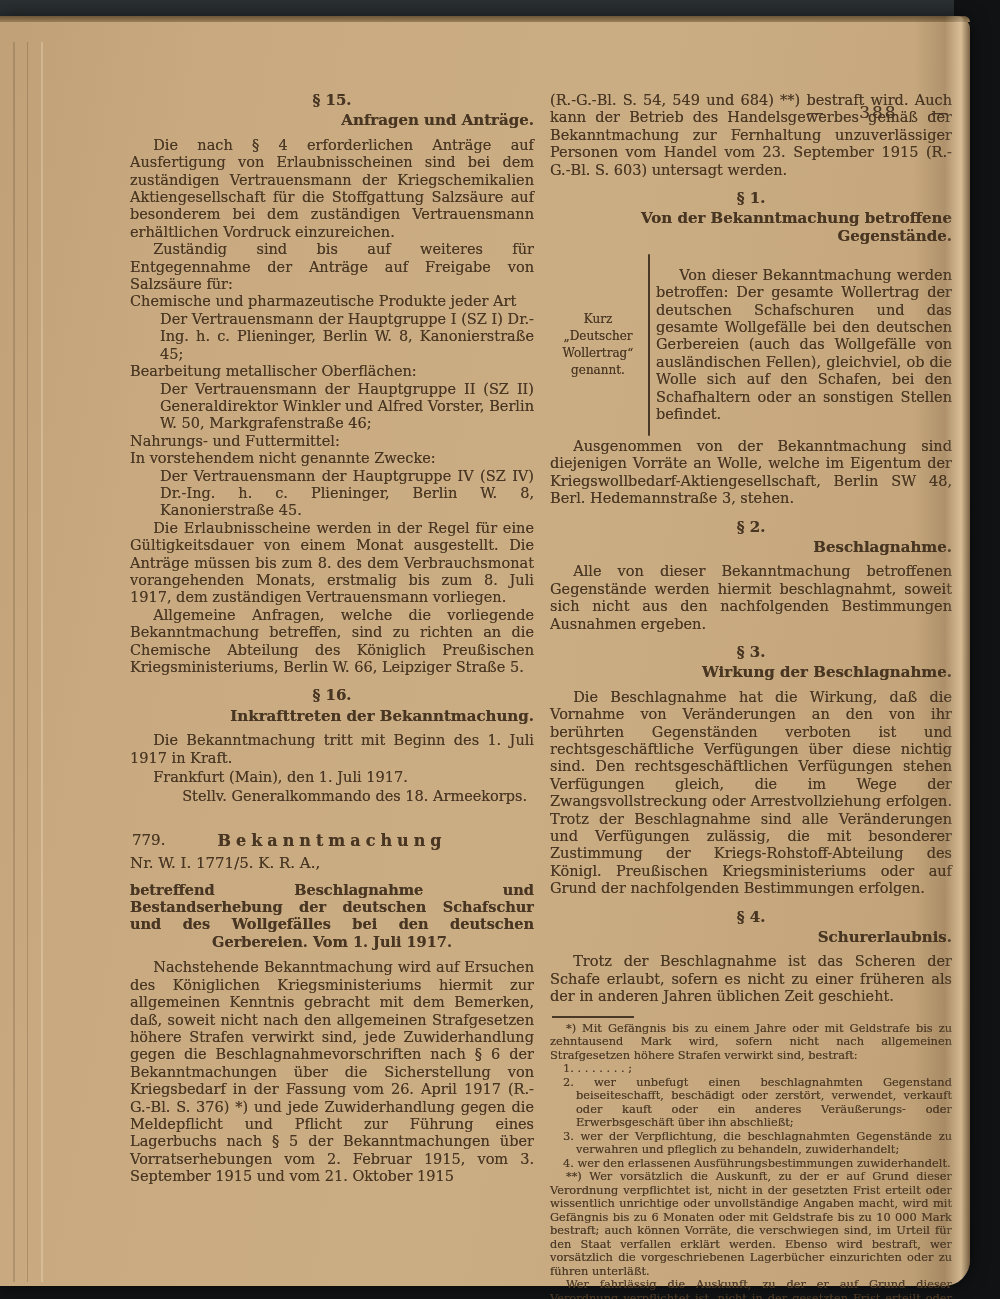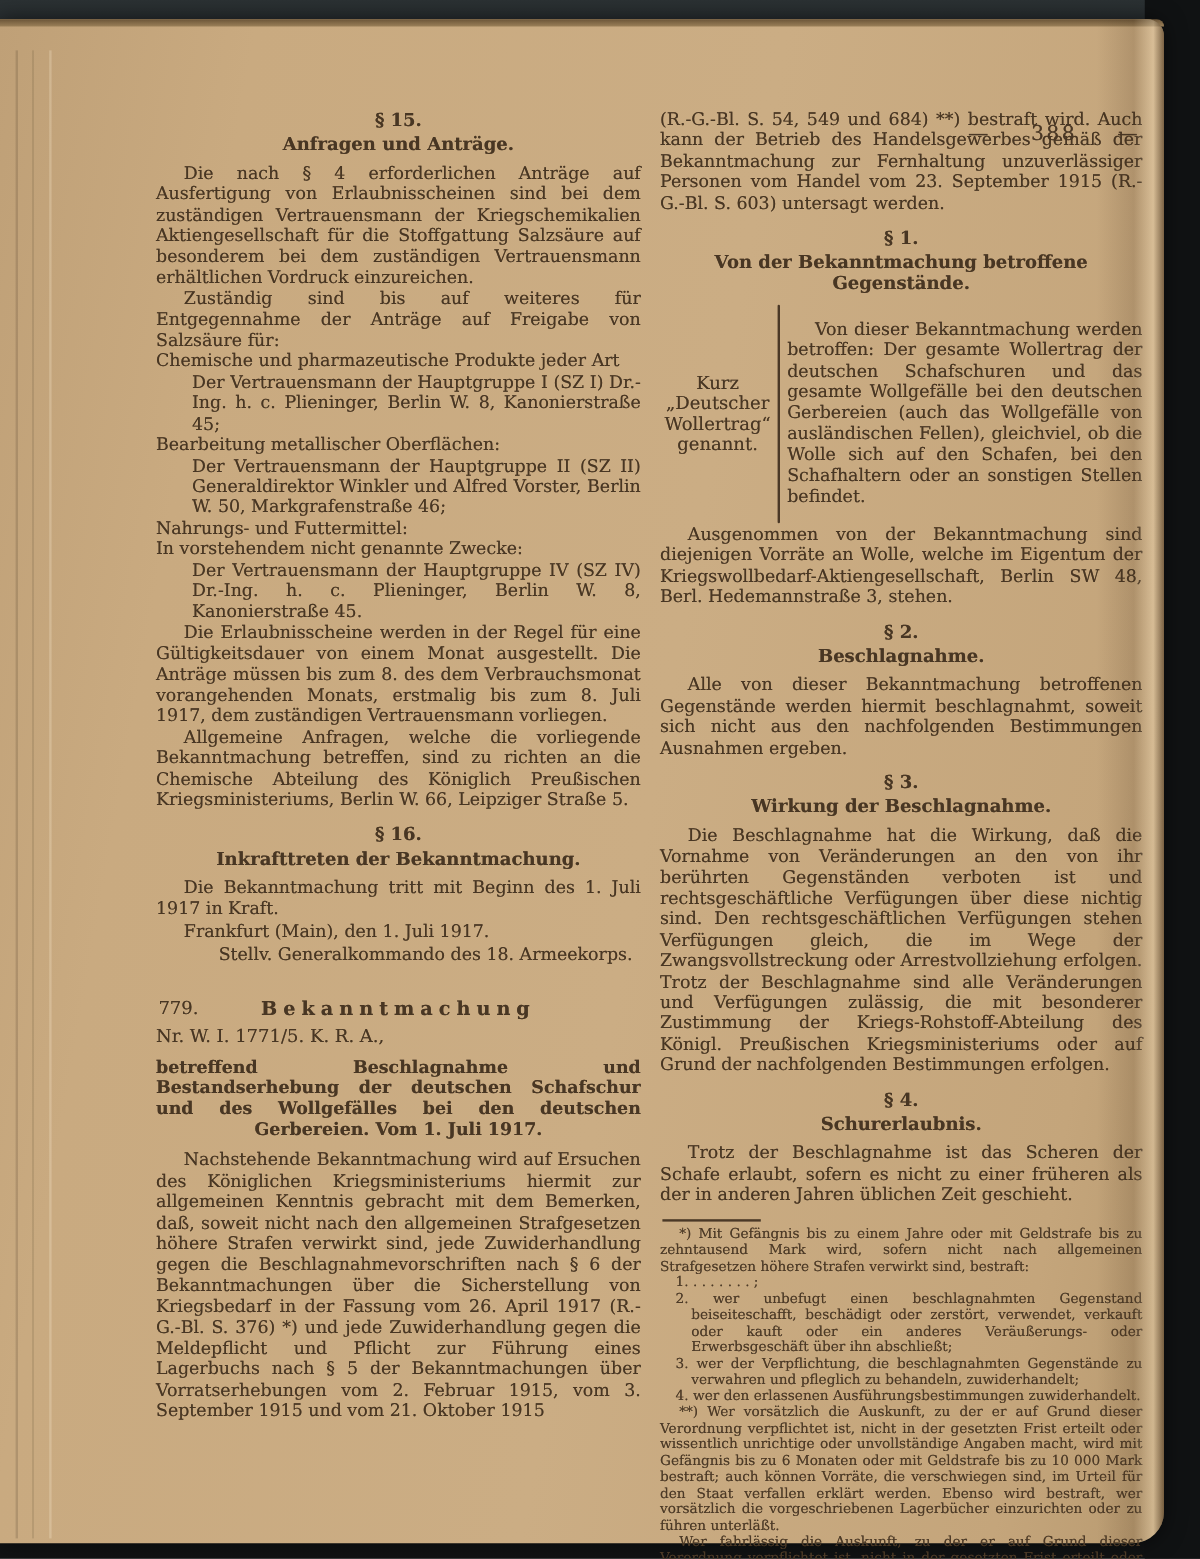--- a/index.html
+++ b/index.html
@@ -39,34 +39,34 @@
   .col{
     position:absolute;top:76px;width:404px;
     font-size:14.5px;line-height:17.4px;text-align:justify;
     color:#483623;
   }
   .col-left{left:130px;}
   .col-right{left:550px;width:402px;}
   .para{text-indent:1.6em;margin:0;}
   .para-noindent{text-indent:0;margin:0;}
   .sec-heading{text-align:center;font-weight:bold;font-size:15px;margin:11px 0 3px;text-indent:0;}
-  .sec-subheading{text-align:center;font-weight:bold;font-size:15px;margin:0 0 7px;text-indent:0;}
+  .sec-subheading{text-align:right;font-weight:bold;font-size:15px;margin:0 0 7px;text-indent:0;}
   .entry-label{text-indent:0;margin:0;}
   .entry-detail{margin:0 0 0 30px;text-align:justify;text-indent:0;}
   .dateline{text-indent:1.6em;margin:2px 0 0;}
   .signature{text-indent:3.6em;margin:2px 0 0;}
   .a779-head{position:relative;margin-top:26px;text-indent:0;}
   .a779-number{position:absolute;left:2px;top:0;font-size:15px;}
   .a779-title{text-align:center;font-weight:bold;font-size:16px;letter-spacing:5px;text-indent:0;margin:0;}
   .a779-ref{text-align:left;font-size:15px;margin:6px 0 8px;text-indent:0;}
   .a779-subtitle{font-weight:bold;text-align:justify;text-align-last:center;margin:0 0 9px;text-indent:0;}
   .marginnote-row{display:flex;align-items:stretch;margin:2px 0 0;}
   .marginnote{
     width:96px;flex:0 0 96px;display:flex;align-items:center;justify-content:center;
-    text-align:center;font-size:15px;line-height:17px;text-indent:0;
+    text-align:center;font-size:12px;line-height:17px;text-indent:0;
   }
   .marginnote-divider{flex:0 0 2px;width:2px;background:#4a3826;margin:2px 6px 2px 2px;border-radius:2px;}
   .marginnote-para{flex:1;text-align:justify;text-indent:1.6em;}
   .fn-rule{width:82px;border:0;border-top:2px solid #4a3826;margin:10px 0 4px 2px;}
   .footnotes{font-size:11.4px;line-height:13.5px;text-align:justify;color:#4c3a27;}
   .fn-para{text-indent:1.4em;margin:0;}
   .fn-item{padding-left:26px;text-indent:-13px;margin:0;}
 </style>
 </head>
 <body>

